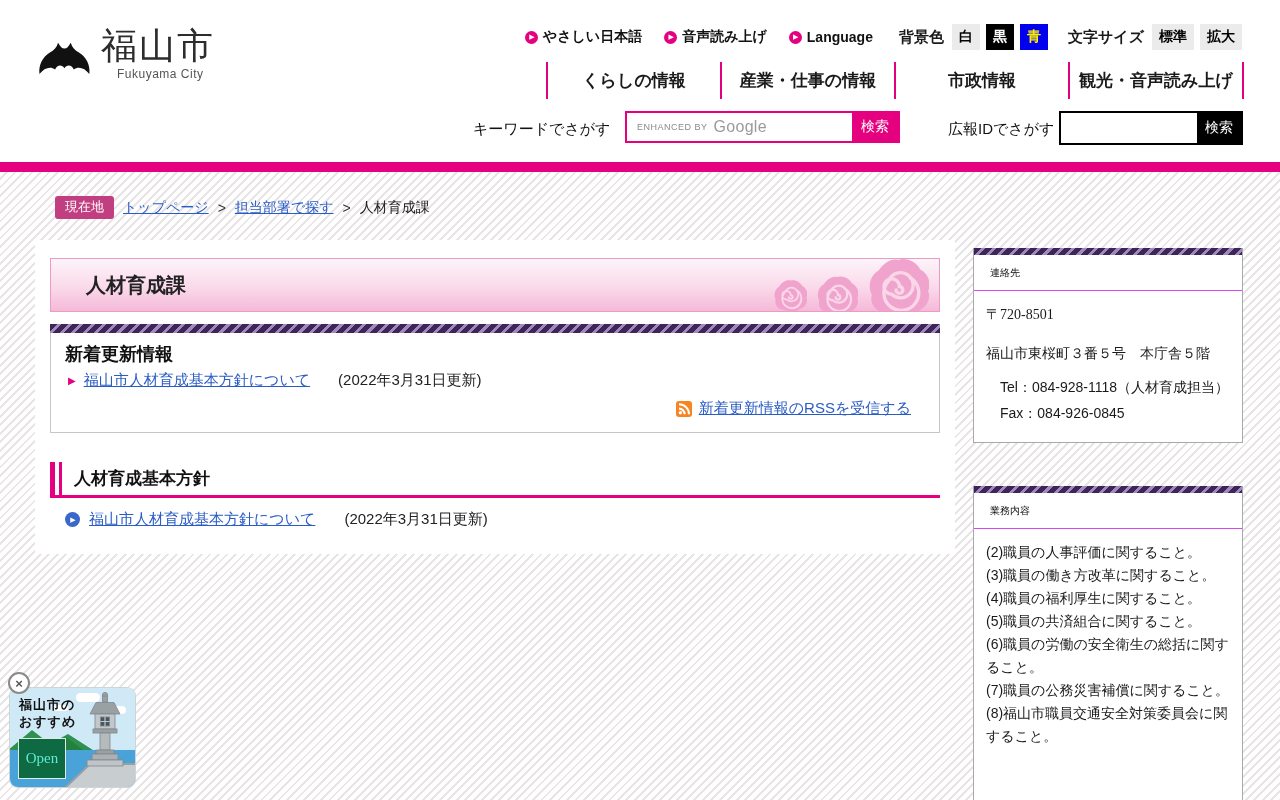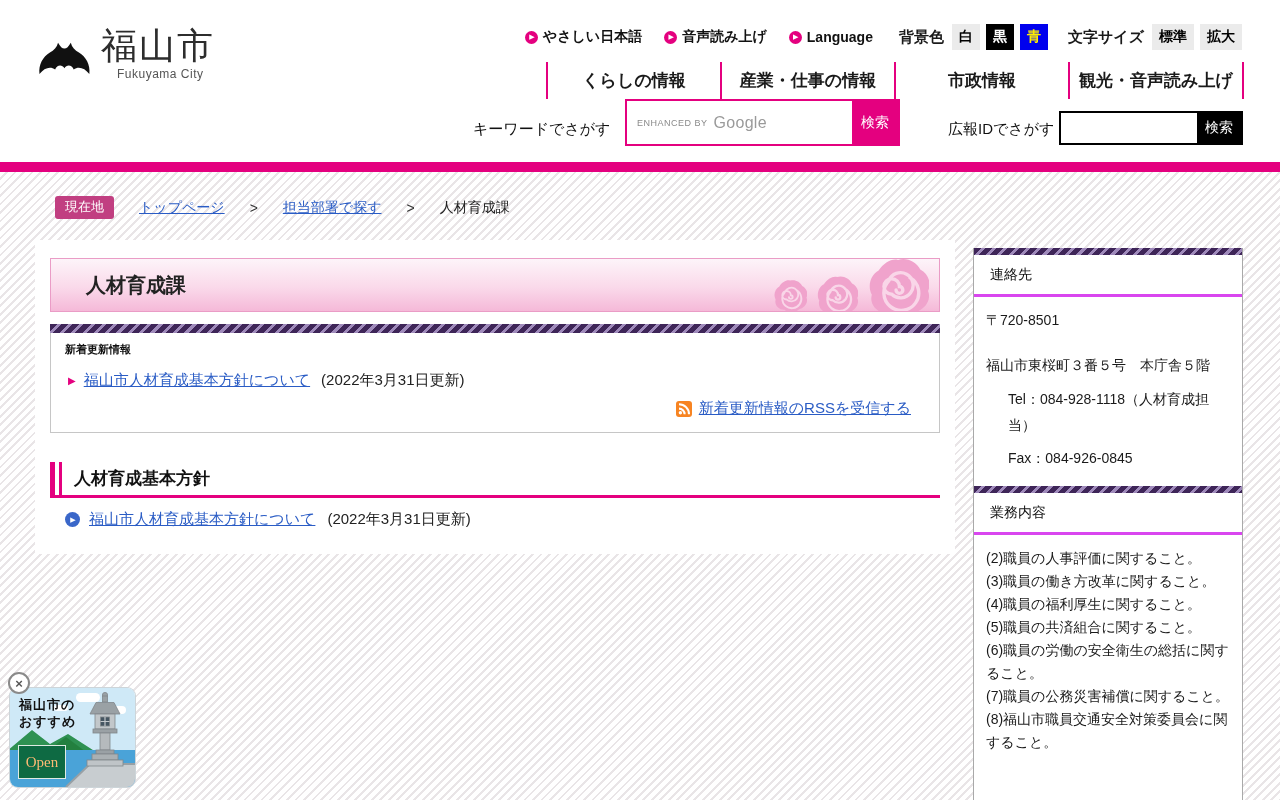--- a/index.html
+++ b/index.html
@@ -29,90 +29,90 @@
   .u-label { font-size:15px; font-weight:bold; margin:0 8px 0 14px; }
   .u-btn { border:none; font-size:14px; font-weight:bold; padding:4px 7px; margin-right:6px; cursor:pointer; background:#ebebeb; color:#000; font-family:inherit; }
   .u-btn.black { background:#000; color:#fff; }
   .u-btn.blue { background:#0000ee; color:#ffee00; }
 
   .main-nav { position:absolute; top:62px; left:546px; width:698px; height:37px; display:flex; align-items:stretch; }
   .nav-sep { width:2px; background:#e4007f; }
   .nav-item { flex:1; text-align:center; line-height:37px; font-size:17px; font-weight:bold; color:#1a1a1a; cursor:pointer; white-space:nowrap; }
 
   .kw-label { position:absolute; left:473px; top:120px; font-size:15px; color:#111; }
-  .gsearch { position:absolute; left:625px; top:99px; width:275px; height:47px; border:2px solid #e4007f; background:#fff; display:flex; }
+  .gsearch { position:absolute; left:625px; top:111px; width:275px; height:32px; border:2px solid #e4007f; background:#fff; display:flex; }
   .gsearch input { flex:1; border:none; outline:none; font-size:14px; padding:0 8px; background:transparent; min-width:0; }
   .goverlay { position:absolute; left:10px; top:0; height:100%; display:flex; align-items:center; gap:6px; pointer-events:none; }
   .goverlay .enh { font-size:9px; letter-spacing:.5px; color:#8a8a8a; }
   .goverlay .ggl { font-size:16px; color:#9a9a9a; letter-spacing:.3px; }
   .gsearch button { width:46px; border:none; background:#e4007f; color:#fff; font-size:14px; cursor:pointer; font-family:inherit; }
   .koho-label { position:absolute; left:948px; top:120px; font-size:15px; color:#111; }
   .ksearch { position:absolute; left:1059px; top:111px; width:184px; height:34px; border:2px solid #000; background:#fff; display:flex; }
   .ksearch input { flex:1; border:none; outline:none; font-size:14px; padding:0 6px; min-width:0; }
   .ksearch button { width:44px; border:none; background:#000; color:#fff; font-size:14px; cursor:pointer; font-family:inherit; }
 
   .accent-bar { position:absolute; top:162px; left:0; width:1280px; height:10px; background:#e4007f; z-index:2; }
 
   
-  .breadcrumb { position:absolute; top:196px; left:55px; display:flex; align-items:center; gap:25px; font-size:14px; z-index:2; }
+  .breadcrumb { position:absolute; top:196px; left:55px; display:flex; align-items:center; gap:9px; font-size:14px; z-index:2; }
   .crumb-badge { background:#c13f81; color:#fff; font-size:13px; padding:2px 10px 3px; border-radius:3px; }
   .crumb-link { color:#2a5cc5; text-decoration:underline; cursor:pointer; }
   .crumb-sep { color:#333; }
   .crumb-current { color:#222; }
 
   
   .panel { position:absolute; left:35px; top:240px; width:920px; height:314px; background:#fff; z-index:1; }
   .title-box { position:absolute; left:15px; top:18px; width:890px; height:54px;
     background:linear-gradient(180deg,#fdf4f9 0%,#fad9ea 55%,#f5b9d8 100%);
     border:1px solid #ea9cc6; overflow:hidden; }
   .title-box h1 { position:absolute; left:35px; top:50%; transform:translateY(-50%); font-size:20px; color:#222; font-weight:bold; }
   .roses { position:absolute; right:10px; bottom:-2px; display:flex; align-items:flex-end; gap:9px; }
   .rose-petal { fill:#f0a3cc; }
   .rose-swirl { fill:none; stroke:#f9d6e8; stroke-width:3.5; stroke-linecap:round; }
 
   .stripe-bar { position:absolute; left:15px; top:84px; width:890px; height:9px;
     background:repeating-linear-gradient(135deg,#3e2558 0 5px,#9f8abb 5px 8px); }
   .side-stripe { height:7px; background:repeating-linear-gradient(135deg,#3e2558 0 5px,#9f8abb 5px 8px); }
 
   .news-box { position:absolute; left:15px; top:93px; width:890px; height:100px; border:1px solid #c6c6c6; border-top:none; background:#fff; }
-  .news-box h2 { position:absolute; left:14px; top:9px; font-size:11px; color:#111; }
+  .news-box h2 { position:absolute; left:14px; top:9px; font-size:18px; color:#111; }
   .news-item { position:absolute; left:17px; top:38px; display:flex; align-items:center; gap:8px; font-size:15px; }
   .tri { color:#e4007f; font-size:10px; }
   .c-link { color:#2a5cc5; text-decoration:underline; cursor:pointer; }
-  .date { color:#222; margin-left:3px; }
+  .date { color:#222; margin-left:20px; }
   .rss-row { position:absolute; right:28px; top:66px; display:flex; align-items:center; gap:7px; font-size:15px; }
 
   .policy-heading { position:absolute; left:15px; top:222px; width:890px; height:36px; border-bottom:3px solid #e4007f;
     display:flex; align-items:center; padding-left:24px; font-size:17px; font-weight:bold; color:#111; }
   .vbar1 { position:absolute; left:0; top:0; bottom:0; width:5px; background:#e4007f; }
   .vbar2 { position:absolute; left:9px; top:0; bottom:0; width:3px; background:#e4007f; }
   .policy-item { position:absolute; left:30px; top:270px; display:flex; align-items:center; gap:9px; font-size:15px; }
   .bullet-circle { width:15px; height:15px; border-radius:50%; background:#3a67c9; color:#fff; font-size:7px;
     display:inline-flex; align-items:center; justify-content:center; padding-left:1px; flex:none; }
 
   
   .side-box { position:absolute; left:973px; width:270px; background:#fff; border:1px solid #a9a9a9; border-top:none; z-index:1; }
   .contact-box { top:248px; }
   .duties-box { top:486px; min-height:360px; }
-  .side-head { padding:11px 16px 10px; font-size:14px; color:#111; border-bottom:3px solid #d946ef; }
+  .side-head { padding:11px 16px 10px; font-size:10px; color:#111; border-bottom:1px solid #d946ef; }
   .side-body { padding:12px 6px 16px 12px; font-size:14px; color:#1a1a1a; }
-  .postal { margin:3px 0 25px; }
+  .postal { margin:3px 0 19px;font-family:Liberation Serif, serif; }
   .addr { margin:0 0 10px; line-height:1.55; }
-  .tel { margin:8px; padding-left:14px; line-height:1.85; }
+  .tel { margin:0; padding-left:14px; line-height:1.85; }
   .duty { margin:0; line-height:1.64; }
 
   
   .widget-close { position:absolute; left:8px; top:672px; width:22px; height:22px; border-radius:50%;
     background:#fff; border:2px solid #8a8a8a; color:#555; font-weight:bold; font-size:13px; line-height:17px;
     text-align:center; z-index:4; cursor:pointer; font-family:inherit; padding:0; }
   .widget-card { position:absolute; left:10px; top:688px; width:125px; height:99px; border-radius:8px;
     overflow:hidden; z-index:3; box-shadow:0 0 0 1px #cdd5d9; }
   .widget-card svg { position:absolute; inset:0; }
   .w-text { position:absolute; left:9px; top:9px; font-size:13px; font-weight:bold; color:#111; line-height:1.3; letter-spacing:1px; }
-  .w-open { position:absolute; left:8px; bottom:8px; width:48px; height:34px; background:#0e6a43; color:#fdba74;
+  .w-open { position:absolute; left:8px; bottom:8px; width:48px; height:41px; background:#0e6a43; color:#5eead4;
     font-family:"Liberation Serif","DejaVu Serif",serif; font-size:15px; border:1px solid #dfeae3;
     display:flex; align-items:center; justify-content:center; cursor:pointer; }
 </style>
 </head>
 <body>
 
 <div class="page">
   <div class="stripe-area"></div>
 
   <header class="site-header">

